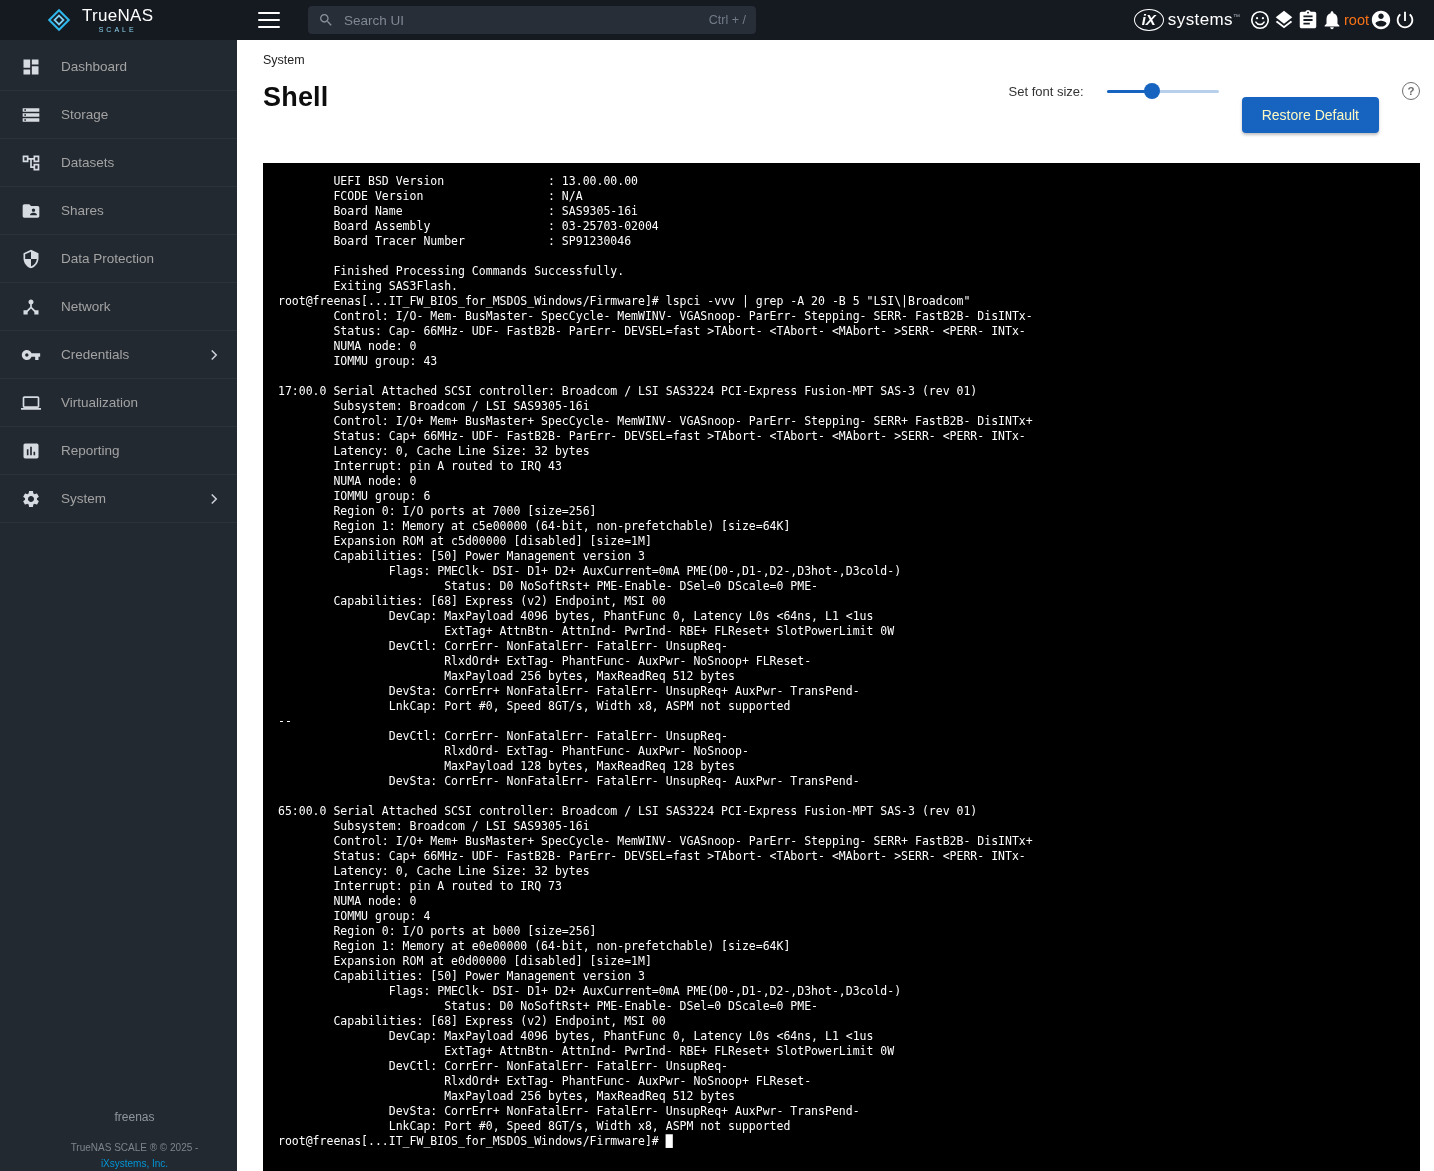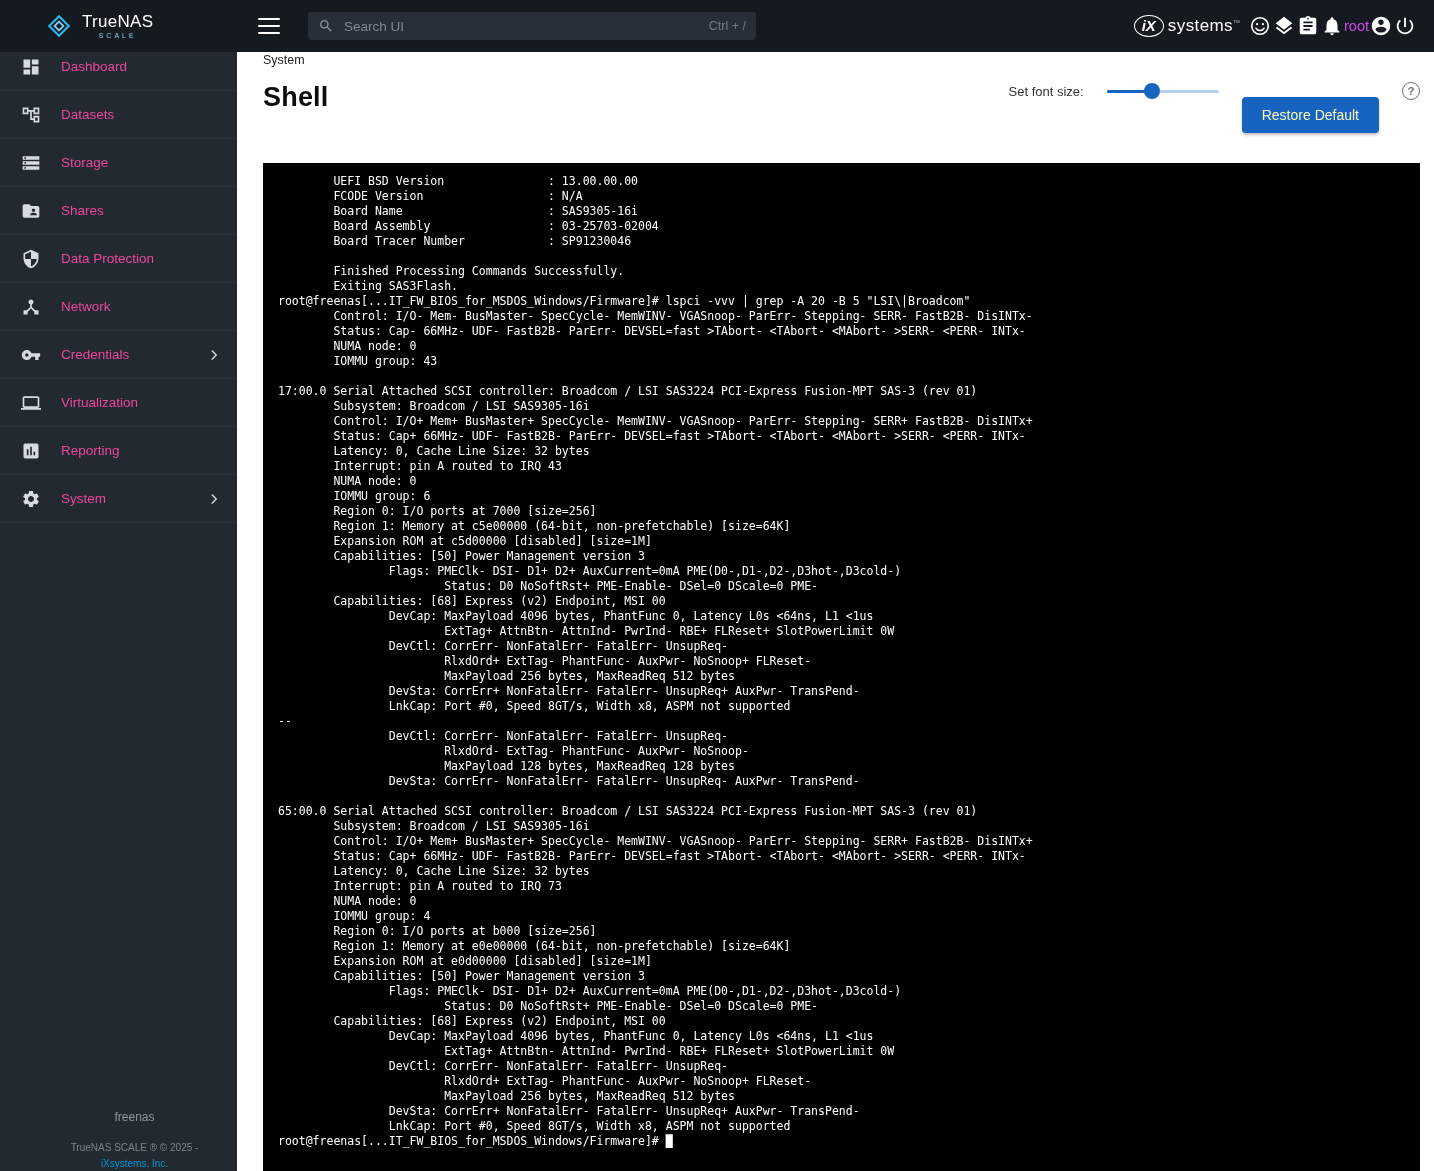--- a/index.html
+++ b/index.html
@@ -1,21 +1,21 @@
 <!DOCTYPE html>
 <html><head>
 <meta charset="utf-8">
 <style>
   * { box-sizing: border-box; }
   html,body { margin:0; padding:0; width:1434px; height:1171px; overflow:hidden;
     font-family:"Liberation Sans", sans-serif; background:#ffffff; }
   .app { position:relative; width:1434px; height:1171px; overflow:hidden; }
 
   
-  .topbar { position:absolute; top:0; left:0; right:0; height:52px; background:#151a21;
+  .topbar { position:absolute; top:0; left:0; right:0; height:40px; background:#151a21;
     display:flex; align-items:center; z-index:20; }
   .brand { width:237px; flex:0 0 237px; display:flex; align-items:center; padding-left:44px; gap:8px; }
   .brand-mark { width:30px; height:26px; flex:0 0 auto; }
   .brand-text { display:flex; flex-direction:column; line-height:1; }
   .brand-name { color:#ffffff; font-size:17px; font-weight:500; letter-spacing:.3px; }
   .brand-sub { color:#8dd4f0; font-size:7px; letter-spacing:3px; text-align:center; margin-top:2px; }
   .hamburger { margin-left:21px; width:22px; height:16px; display:flex; flex-direction:column;
     justify-content:space-between; cursor:pointer; background:none; border:none; padding:0; }
   .hamburger span { display:block; height:2.4px; background:#ffffff; border-radius:1px; }
   .searchbox { margin-left:28px; width:448px; height:28px; background:#272e38; border-radius:4px;
@@ -25,28 +25,28 @@
   .searchbox input::placeholder { color:#7f8894; }
   .search-shortcut { color:#727c88; font-size:12.5px; white-space:nowrap; }
   .topbar-right { margin-left:auto; display:flex; align-items:center; padding-right:17px; }
   .ix-logo { display:flex; align-items:center; color:#ffffff; margin-right:8px; }
   .ix-circle { border:1.6px solid #ffffff; border-radius:50%; padding:1px 7px 2px; font-style:italic;
     font-weight:bold; font-size:15px; }
   .ix-systems { font-size:17px; letter-spacing:.4px; margin-left:4px; font-weight:400; }
   .ix-tm { font-size:7px; color:#aeb4bc; align-self:flex-start; margin-top:4px; }
   .tb-icon { width:24px; height:24px; color:#ffffff; background:none; border:none; padding:0; cursor:pointer;
     display:flex; align-items:center; justify-content:center; }
-  .tb-user { color:#d946ef; font-size:14.5px;text-align:center; }
+  .tb-user { color:#f97316; font-size:14.5px;text-align:center; }
 
   
   .sidebar { position:absolute; top:40px; left:0; width:237px; bottom:0; background:#232931; padding-top:3px; }
   .nav-item { height:48px; display:flex; align-items:center; padding:0 14px 0 21px; cursor:pointer;
     border-bottom:1px solid rgba(255,255,255,0.045); }
   .nav-icon { width:20px; height:20px; color:#d6dbe1; margin-right:20px; flex:0 0 auto; }
-  .nav-label { color:#ec4899; font-size:13.5px; }
+  .nav-label { color:#a3a3a3; font-size:13.5px; }
   .nav-chev { margin-left:auto; width:18px; height:18px; color:#ced4da; }
   .sidebar-footer { position:absolute; left:0; right:0; bottom:0; text-align:center;margin-left:32px; }
   .sf-host { color:#8f969e; font-size:12px; margin-bottom:16px; }
   .sf-copy { color:#7d848c; font-size:10px; line-height:1.6; }
   .sf-link { color:#0095d5; font-size:10px; line-height:1.5; cursor:pointer; }
 
   
   .main { position:absolute; left:237px; top:40px; right:0; bottom:0; background:#ffffff; }
   .breadcrumb { position:absolute; top:13px; left:26px; font-size:12.5px; color:#222222; cursor:pointer; }
   .page-title { position:absolute; top:42px; left:26px; font-size:27px; font-weight:700; color:#0d0d0d;
@@ -146,29 +146,29 @@
 
   <nav class="sidebar">
     <div class="nav-item">
       <svg class="nav-icon" viewBox="0 0 24 24" fill="currentColor">
           <path d="M3 13h8V3H3v10zm0 8h8v-6H3v6zm10 0h8V11h-8v10zm0-18v6h8V3h-8z"></path>
         </svg>
       <span class="nav-label">Dashboard</span>
     </div>
     <div class="nav-item">
       <svg class="nav-icon" viewBox="0 0 24 24" fill="currentColor">
+          <path d="M2 20h20v-4H2v4zm2-3h2v2H4v-2zM2 4v4h20V4H2zm4 3H4V5h2v2zm-4 7h20v-4H2v4zm2-3h2v2H4v-2z"></path>
+        </svg>
+      <span class="nav-label">Storage</span>
+    </div>
+    <div class="nav-item">
+      <svg class="nav-icon" viewBox="0 0 24 24" fill="currentColor">
           <path d="M22 11V3h-7v3H9V3H2v8h7V8h2v10h4v3h7v-8h-7v3h-2V8h2v3h7zM7 9H4V5h3v4zm10 6h3v4h-3v-4zm0-10h3v4h-3V5z"></path>
         </svg>
       <span class="nav-label">Datasets</span>
-    </div>
-    <div class="nav-item">
-      <svg class="nav-icon" viewBox="0 0 24 24" fill="currentColor">
-          <path d="M2 20h20v-4H2v4zm2-3h2v2H4v-2zM2 4v4h20V4H2zm4 3H4V5h2v2zm-4 7h20v-4H2v4zm2-3h2v2H4v-2z"></path>
-        </svg>
-      <span class="nav-label">Storage</span>
     </div>
     <div class="nav-item">
       <svg class="nav-icon" viewBox="0 0 24 24" fill="currentColor">
           <path d="M20 6h-8l-2-2H4c-1.1 0-2 .9-2 2v12c0 1.1.9 2 2 2h16c1.1 0 2-.9 2-2V8c0-1.1-.9-2-2-2zm-5 3c1.1 0 2 .9 2 2s-.9 2-2 2-2-.9-2-2 .9-2 2-2zm4 8h-8v-1c0-1.33 2.67-2 4-2s4 .67 4 2v1z"></path>
         </svg>
       <span class="nav-label">Shares</span>
     </div>
     <div class="nav-item">
       <svg class="nav-icon" viewBox="0 0 24 24" fill="currentColor">
           <path d="M12 1L3 5v6c0 5.55 3.84 10.74 9 12 5.16-1.26 9-6.45 9-12V5l-9-4zm0 10.99h7c-.53 4.12-3.28 7.79-7 8.94V12H5V6.3l7-3.11v8.8z"></path>

